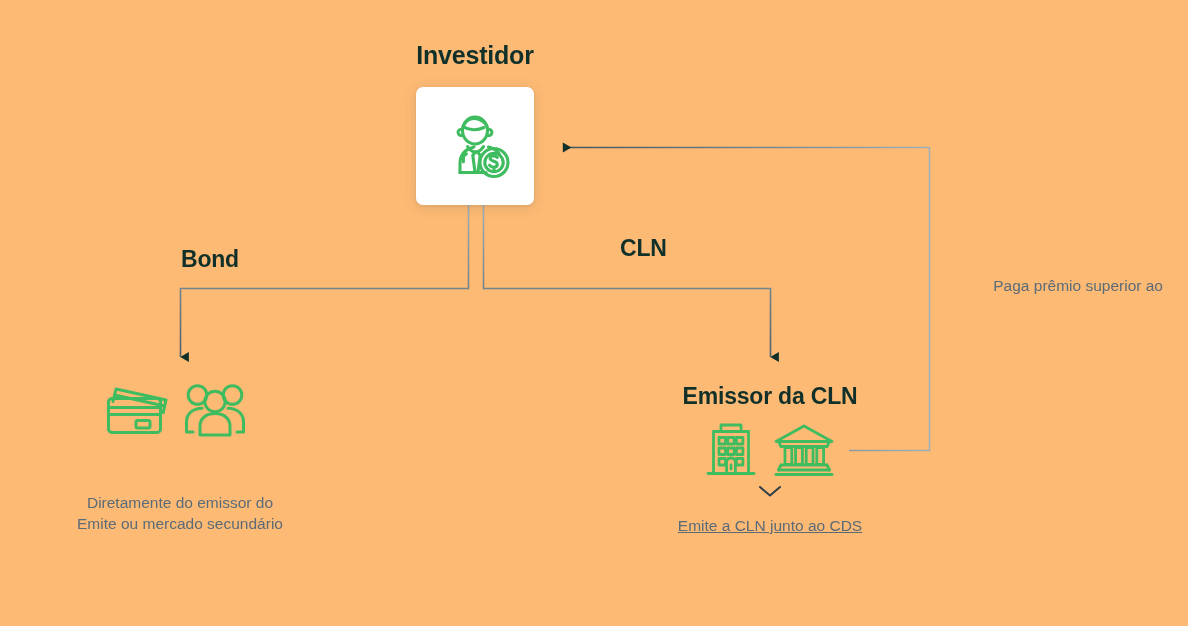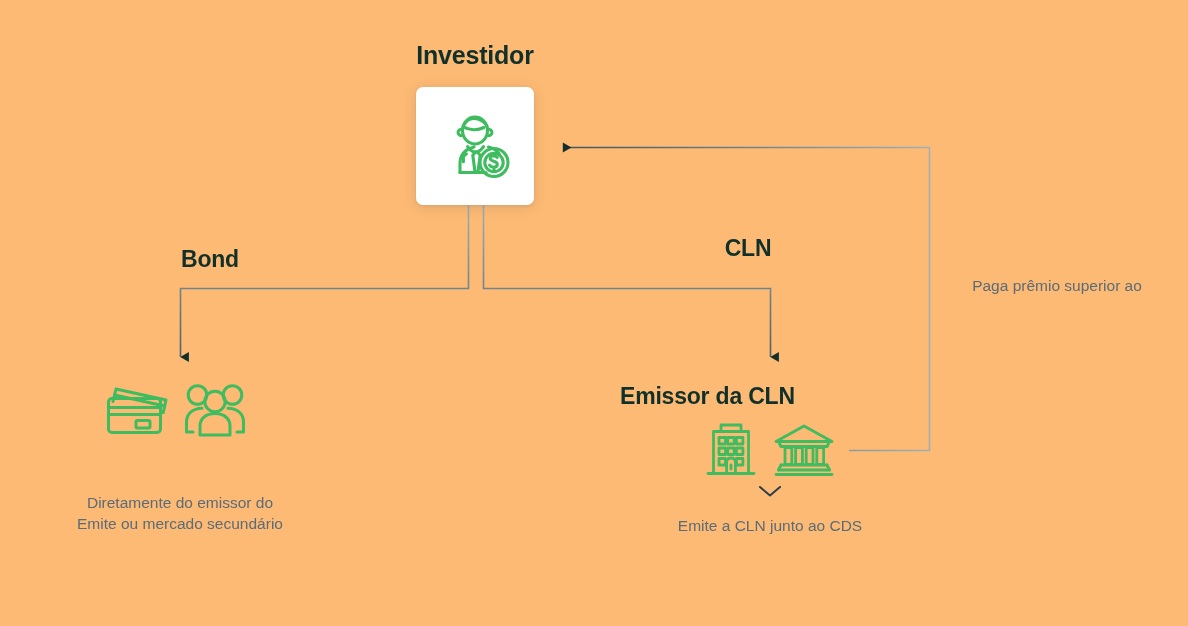--- a/index.html
+++ b/index.html
@@ -47,26 +47,27 @@
   #title-bond {
     left: 60px; top: 235px;
     width: 300px;
     text-align: center;
     font-size: 23px;
     margin-top: 11px;
   }
   #title-cln {
     left: 620px; top: 235px;
     width: 256px;
-    text-align: center;
+    text-align: left;
     font-size: 23px;
   }
   #title-emissor {
     left: 620px; top: 383px;
     width: 300px;
+    text-align: center;
     font-size: 23px;
   }
 
   
   #investor-card {
     position: absolute;
     left: 416px;
     top: 87px;
     width: 118px;
     height: 118px;
@@ -107,25 +108,26 @@
   #caption-bond {
     left: 30px; top: 450px;
     width: 300px;
     text-align: center;
     margin-top: 42px;
   }
   #caption-emissor {
     left: 640px; top: 515px;
     width: 260px;
     text-align: center;
+    text-decoration: underline;
   }
   #caption-premio {
     left: 951px; top: 275px;
     width: 212px;
-    text-align: center;
+    text-align: right;
   }
 
   #chevron-emissor {
     position: absolute;
     left: 756px;
     top: 483px;
     width: 28px;
     height: 16px;
   }
 

